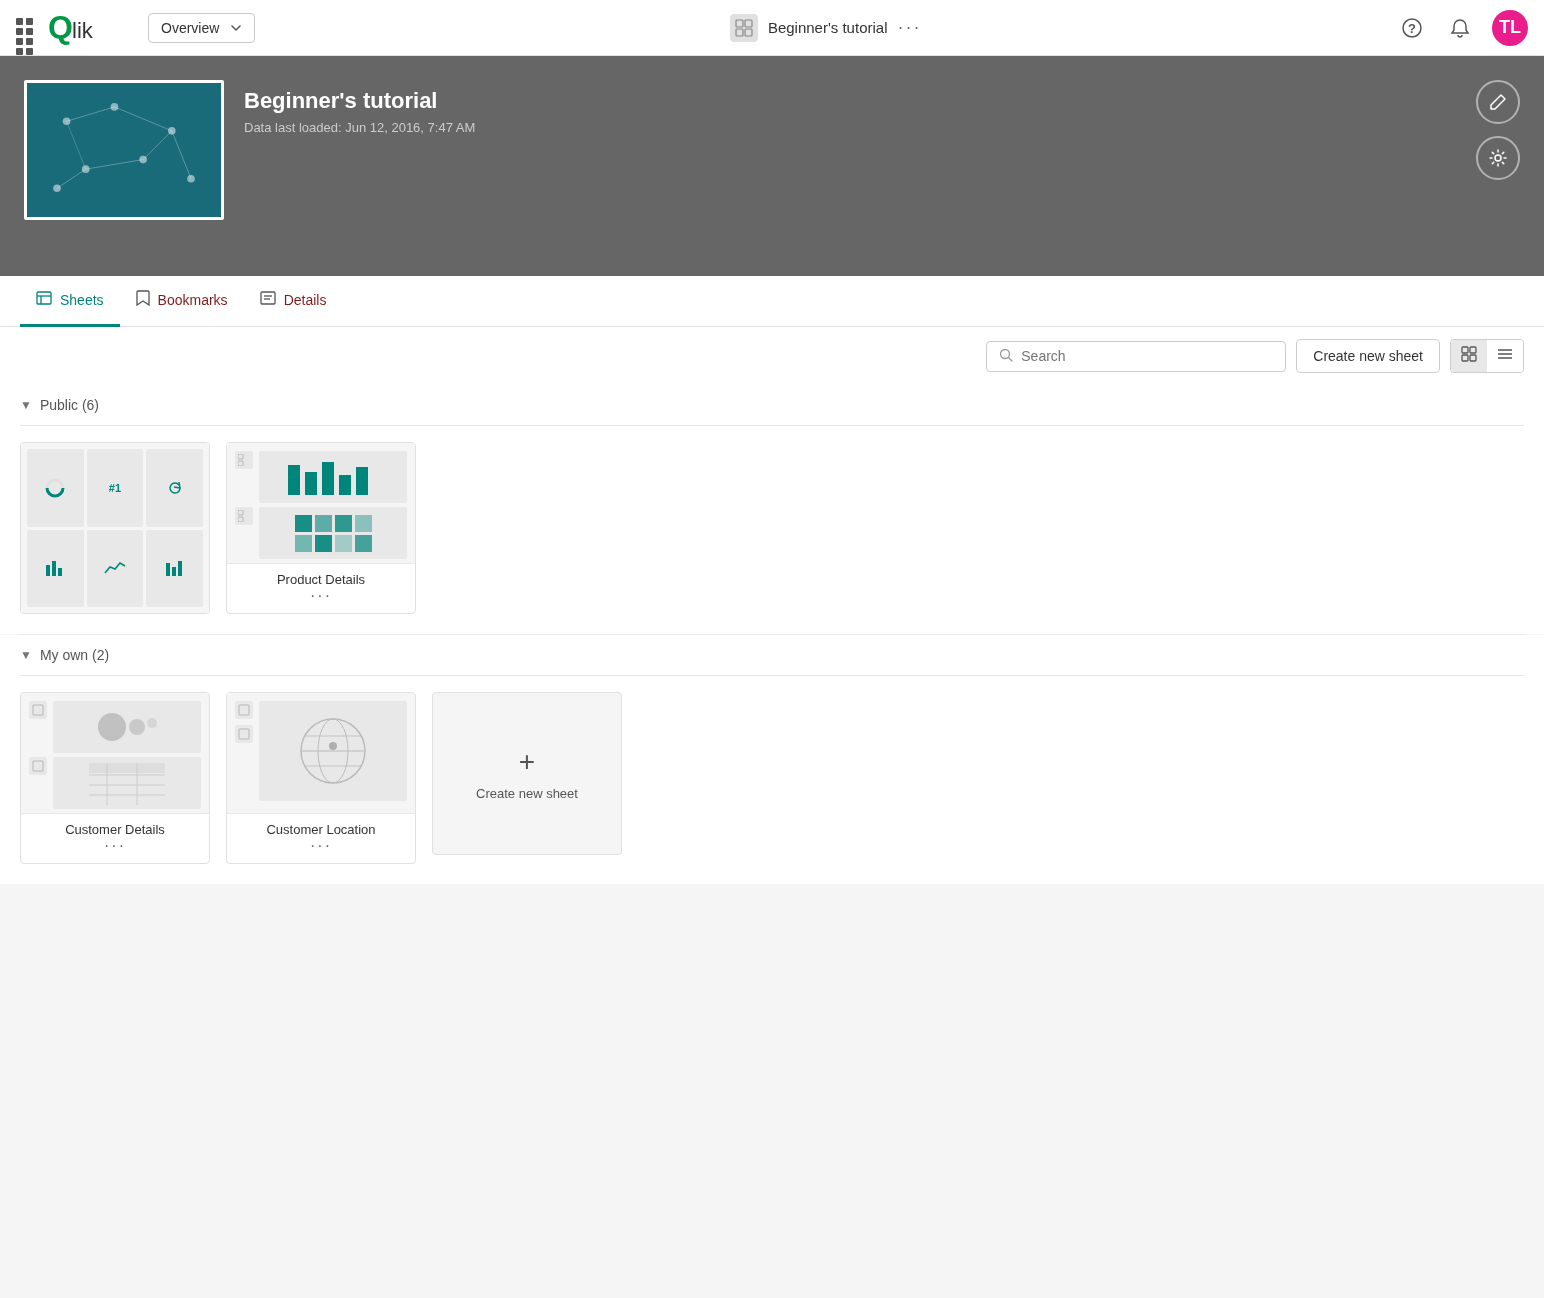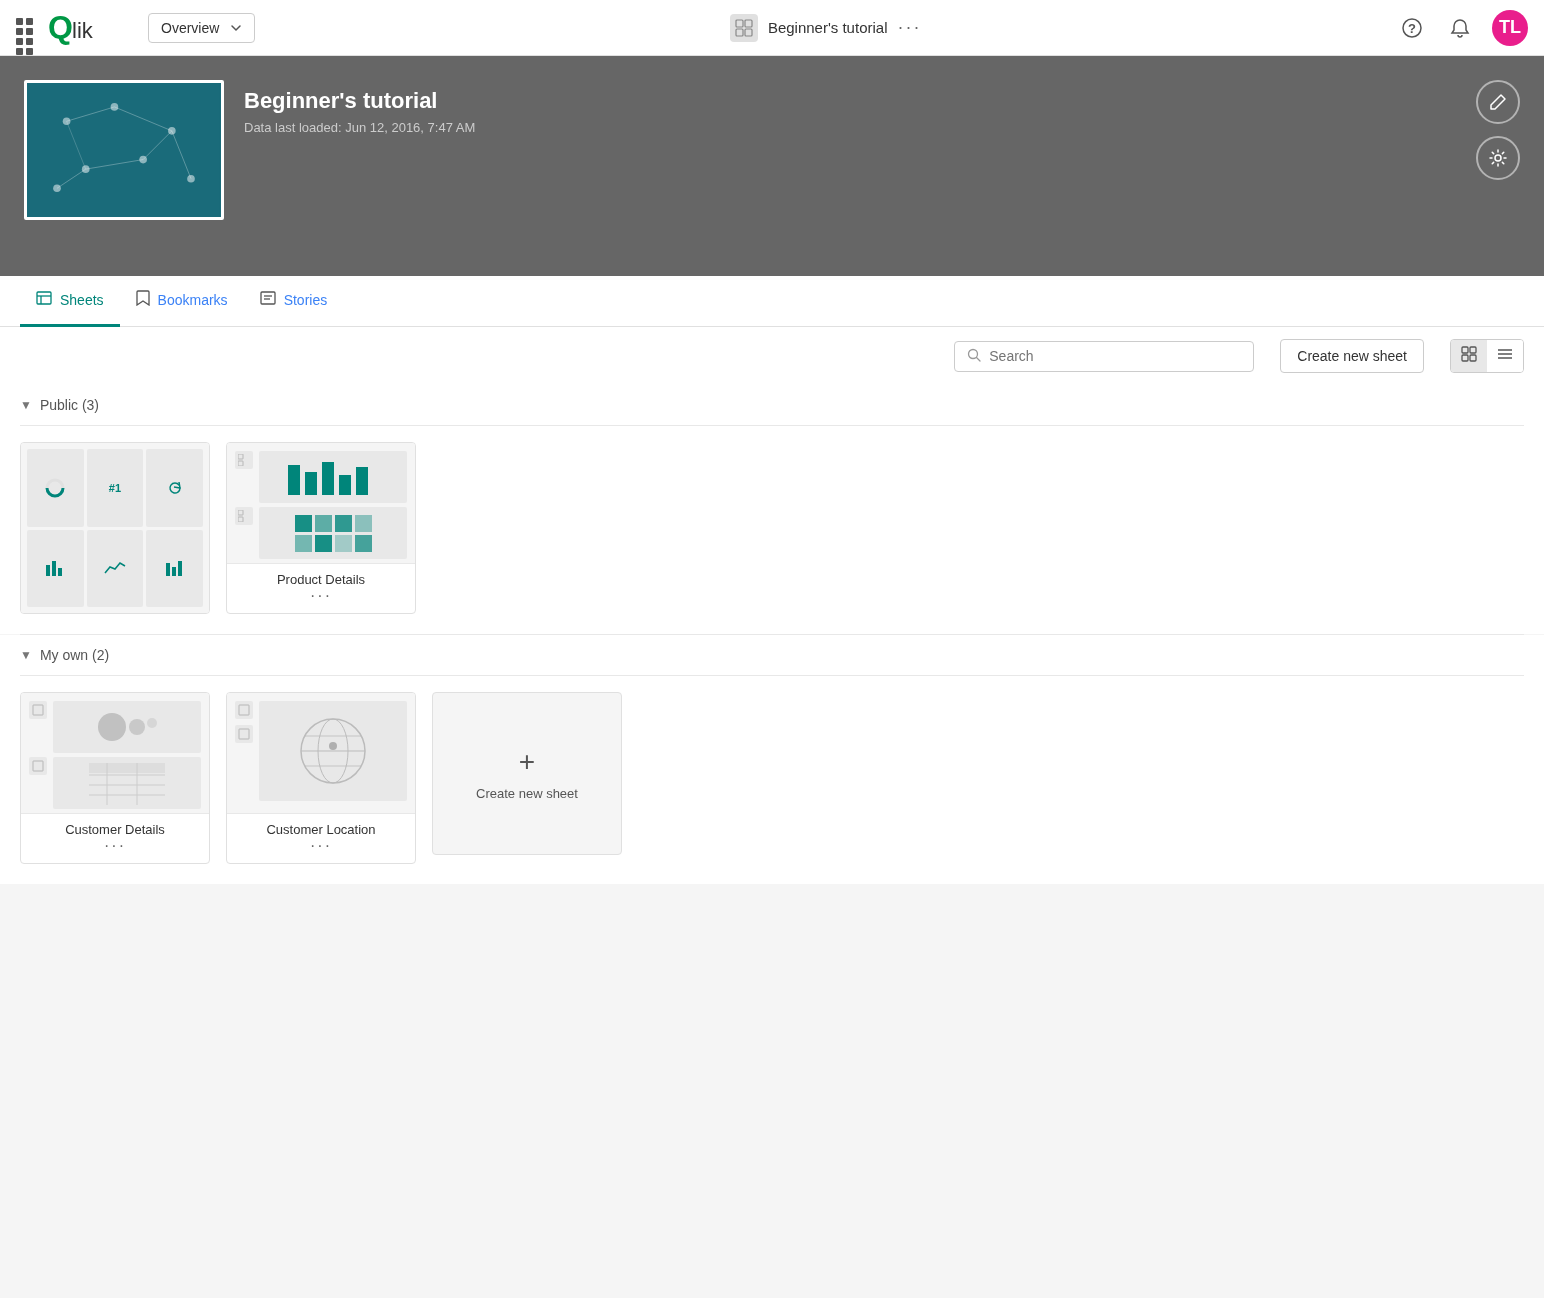--- a/index.html
+++ b/index.html
@@ -49,31 +49,31 @@
       width: 44px; height: 44px; border-radius: 50%;
       border: 2px solid rgba(255,255,255,0.5); background: transparent;
       display: flex; align-items: center; justify-content: center;
       cursor: pointer; color: #fff; font-size: 18px;
     }
 
     
     .tabs { display: flex; align-items: center; border-bottom: 1px solid #e0e0e0; padding: 0 20px; background: #fff; }
     .tab {
       display: flex; align-items: center; gap: 8px;
-      padding: 14px 16px; font-size: 14px; color: #3b82f6;
+      padding: 14px 16px; font-size: 14px; color: #7f1d1d;
       cursor: pointer; border-bottom: 3px solid transparent;
       margin-bottom: -1px;
     }
     .tab.active { color: #00857a; border-bottom-color: #00857a; }
     .tab-icon { font-size: 16px; }
 
     
     .toolbar {
       display: flex; align-items: center; justify-content: flex-end;
-      padding: 12px 20px; gap: 26px; background: #fff;
+      padding: 12px 20px; gap: 10px; background: #fff;
     }
     .search-box {
       display: flex; align-items: center; gap: 8px;
       border: 1px solid #ccc; border-radius: 4px;
       padding: 6px 12px; width: 300px; background: #fff;
     }
     .search-box input { border: none; outline: none; font-size: 14px; color: #333; width: 100%; background: transparent; }
     .search-icon { color: #999; font-size: 14px; }
     .create-btn {
       padding: 8px 16px; background: #fff; border: 1px solid #ccc;
@@ -257,21 +257,21 @@
     <span>Bookmarks</span>
   </div>
   <div class="tab">
     <span class="tab-icon">
       <svg width="16" height="14" viewBox="0 0 16 14" fill="none">
         <rect x="1" y="1" width="14" height="12" rx="1" stroke="#555" stroke-width="1.3"></rect>
         <line x1="4" y1="5" x2="12" y2="5" stroke="#555" stroke-width="1.3"></line>
         <line x1="4" y1="8" x2="10" y2="8" stroke="#555" stroke-width="1.3"></line>
       </svg>
     </span>
-    <span>Stories</span>
+    <span>Details</span>
   </div>
 </div>
 
 <div class="toolbar">
   <div class="search-box">
     <span class="search-icon">
       <svg width="14" height="14" viewBox="0 0 14 14" fill="none">
         <circle cx="6" cy="6" r="4.5" stroke="#999" stroke-width="1.3"></circle>
         <line x1="9.5" y1="9.5" x2="13" y2="13" stroke="#999" stroke-width="1.3" stroke-linecap="round"></line>
       </svg>
@@ -294,21 +294,21 @@
         <line x1="1" y1="8" x2="15" y2="8" stroke="#555" stroke-width="1.5"></line>
         <line x1="1" y1="12" x2="15" y2="12" stroke="#555" stroke-width="1.5"></line>
       </svg>
     </button>
   </div>
 </div>
 
 <div class="section">
   <div class="section-header">
     <span class="chevron">▼</span>
-    <span>Public (3)</span>
+    <span>Public (6)</span>
   </div>
   <div class="card-grid">
 
     <div class="sheet-card">
       <div class="card-preview dash-preview">
         <div class="dash-cell">
           <svg width="22" height="22" viewBox="0 0 22 22">
             <circle cx="11" cy="11" r="8" fill="none" stroke="#00857a" stroke-width="3" stroke-dasharray="25 25"></circle>
             <circle cx="11" cy="11" r="8" fill="none" stroke="#e0e0e0" stroke-width="3" stroke-dasharray="25 25" stroke-dashoffset="25"></circle>
           </svg>

